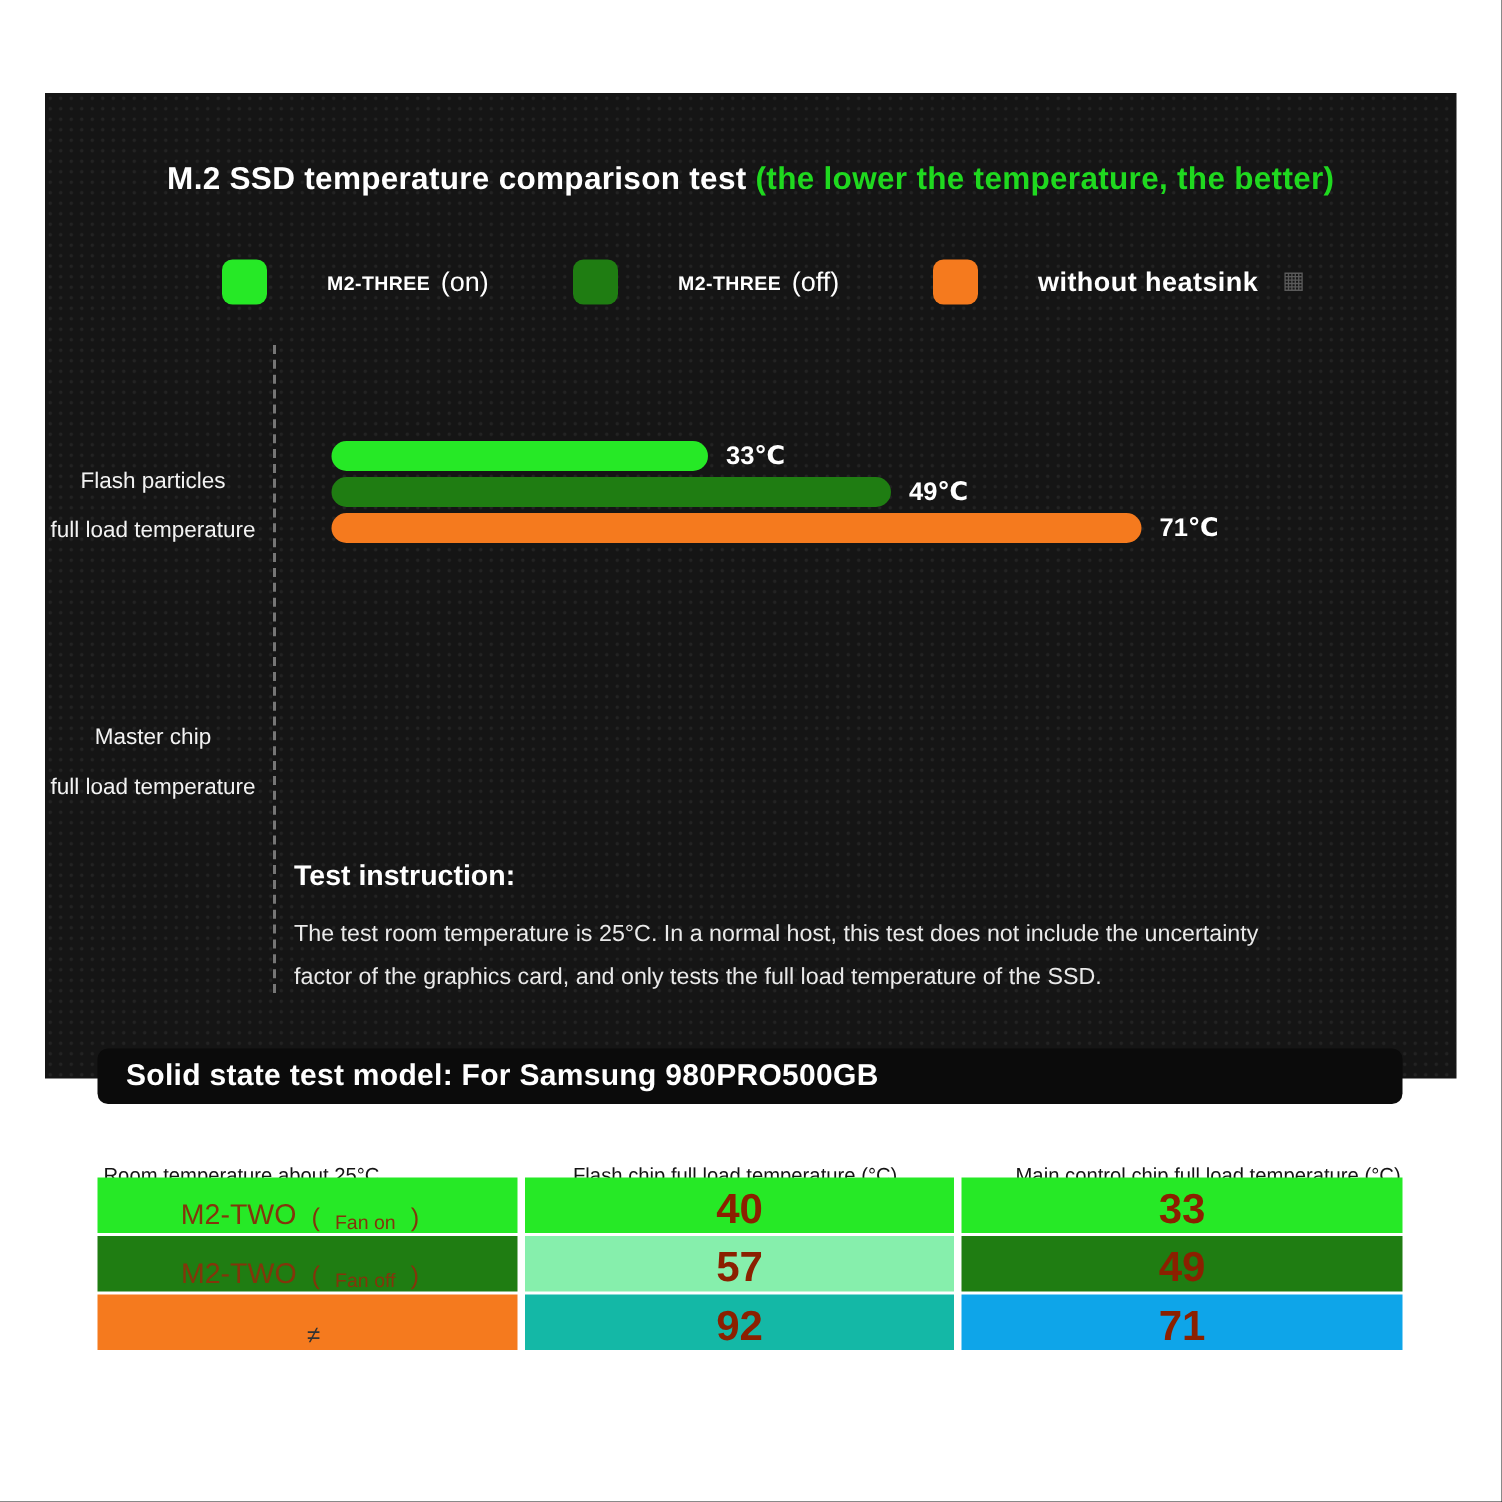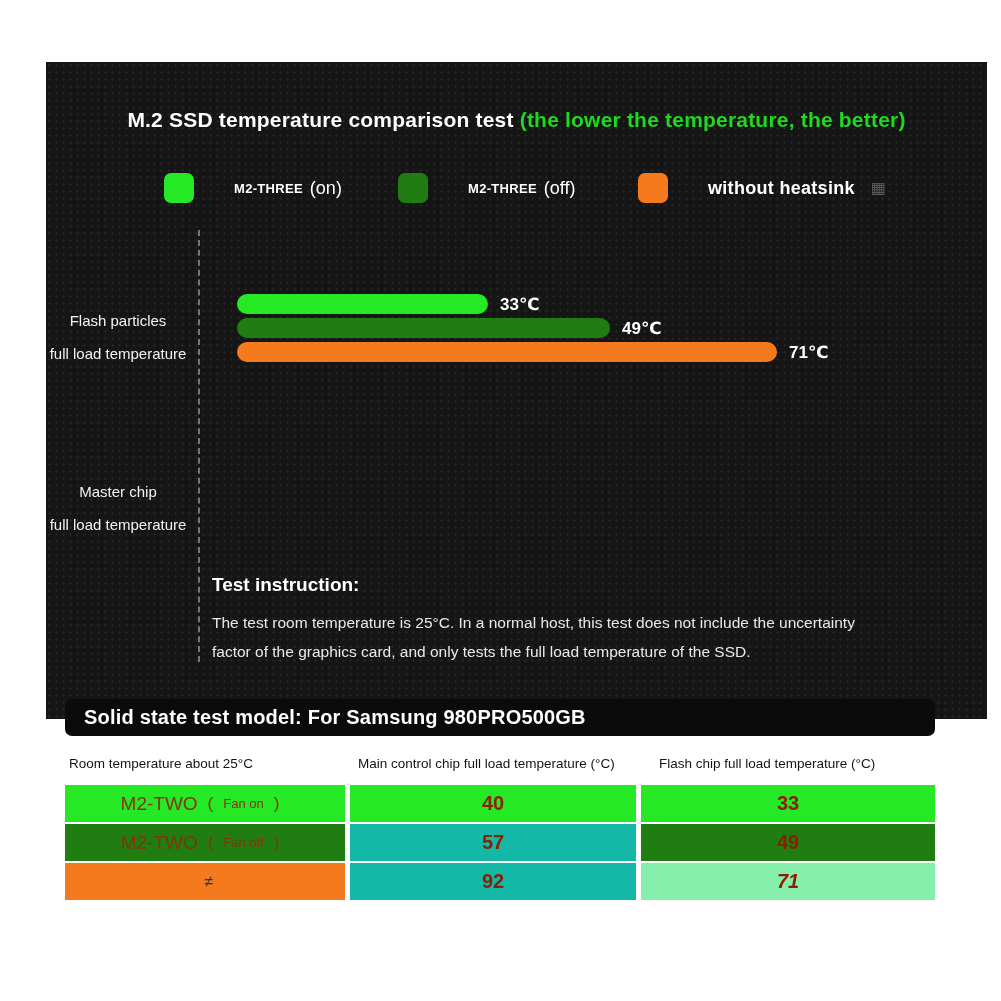--- a/index.html
+++ b/index.html
@@ -7,21 +7,21 @@
   body {
     background:#ffffff;
     font-family:"Liberation Sans","DejaVu Sans",sans-serif;
     position:relative;
     overflow:hidden;
   }
   .page { position:absolute; inset:0; }
 
   
   .panel {
-    position:absolute; left:46px; top:62px; width:941px; height:657px;
+    position:absolute; left:30px; top:62px; width:941px; height:657px;
     background-color:#151515;
     background-image: radial-gradient(circle, rgba(110,110,110,.16) 1px, transparent 1.4px);
     background-size:7px 7px;
   }
   .chart-title {
     position:absolute; top:46px; left:0; right:0; text-align:center;
     font-size:21px; font-weight:bold; color:#ffffff; letter-spacing:.2px;
   }
   .chart-title .hl { font-weight:bold; }
 
@@ -64,40 +64,40 @@
   
   .banner {
     position:absolute; left:65px; top:699px; width:870px; height:37px;
     background:#0b0b0b; border-radius:7px; color:#ffffff;
     font-size:20px; font-weight:bold; display:flex; align-items:center;
     padding-left:19px; letter-spacing:.2px;
   }
 
   
   .thead {
-    position:absolute; left:65px; top:756px; width:870px;
-    display:grid; grid-template-columns:280px 286px 294px; column-gap:5px;
+    position:absolute; left:65px; top:776px; width:870px;
+    display:grid; grid-template-columns:280px 286px 294px; column-gap:19px;
   }
   .th { font-size:13.5px; color:#141414; }
   .th.h0 { padding-left:4px; }
   .th.h1 { padding-left:8px; }
   .th.h2 { padding-left:18px; }
 
   .trow {
     position:absolute; left:65px; width:870px; height:37px;
     display:grid; grid-template-columns:280px 286px 294px; column-gap:5px;
   }
   .trow.r0 { top:785px; }
   .trow.r1 { top:824px; }
   .trow.r2 { top:863px; }
-  .cell { display:flex; align-items:center; justify-content:center; height:37px; }
+  .cell { display:flex; align-items:flex-end; justify-content:center; height:37px; }
   .cell-label { font-size:19px; white-space:nowrap; }
   .paren { font-size:17px; margin:0 10px; }
   .paren-small { font-size:13px; }
-  .cell-value { font-size:20px; font-weight:600; color:#8B2000; }
+  .cell-value { font-size:28px; font-weight:600; color:#8B2000; }
   .fan-icon { font-size:16px; color:#333; margin-left:8px; }
 </style>
 </head>
 <body>
 
 <div class="page">
 
   <div class="panel">
 
     <div class="chart-title">
@@ -157,22 +157,22 @@
       <div class="inst-line">factor of the graphics card, and only tests the full load temperature of the SSD.</div>
     </div>
   </div>
 
   <div class="banner">
     <span>Solid state test model: For Samsung 980PRO500GB</span>
   </div>
 
   <div class="thead">
     <div class="th h0">Room temperature about 25°C</div>
+    <div class="th h2">Flash chip full load temperature (°C)</div>
     <div class="th h1">Main control chip full load temperature (°C)</div>
-    <div class="th h2">Flash chip full load temperature (°C)</div>
   </div>
 
   <div class="trow r0">
     <div class="cell" style="background: rgb(38, 233, 38);">
       <span class="cell-label" style="color: rgb(131, 53, 11);">M2-TWO</span>
       <span class="paren" style="color: rgb(131, 53, 11);">(</span>
       <span class="paren-small" style="color: rgb(131, 53, 11);">Fan on</span>
       <span class="paren" style="color: rgb(131, 53, 11);">)</span>
     </div>
     <div class="cell" style="background: rgb(38, 233, 38);">
@@ -183,33 +183,33 @@
     </div>
   </div>
 
   <div class="trow r1">
     <div class="cell" style="background: rgb(31, 125, 18);">
       <span class="cell-label" style="color: rgb(131, 53, 11);">M2-TWO</span>
       <span class="paren" style="color: rgb(131, 53, 11);">(</span>
       <span class="paren-small" style="color: rgb(131, 53, 11);">Fan off</span>
       <span class="paren" style="color: rgb(131, 53, 11);">)</span>
     </div>
-    <div class="cell" style="background: #14b8a6;">
+    <div class="cell" style="background: #86efac;">
       <span class="cell-value">57</span>
     </div>
     <div class="cell" style="background: rgb(31, 125, 18);">
       <span class="cell-value">49</span>
     </div>
   </div>
 
   <div class="trow r2">
     <div class="cell" style="background: rgb(245, 122, 30);">
       <span class="fan-icon">≠</span>
     </div>
     <div class="cell" style="background: #14b8a6;">
       <span class="cell-value">92</span>
     </div>
-    <div class="cell" style="background: #86efac; font-style: italic;">
+    <div class="cell" style="background: #0ea5e9;">
       <span class="cell-value">71</span>
     </div>
   </div>
 
 </div>
 
 </body></html>

